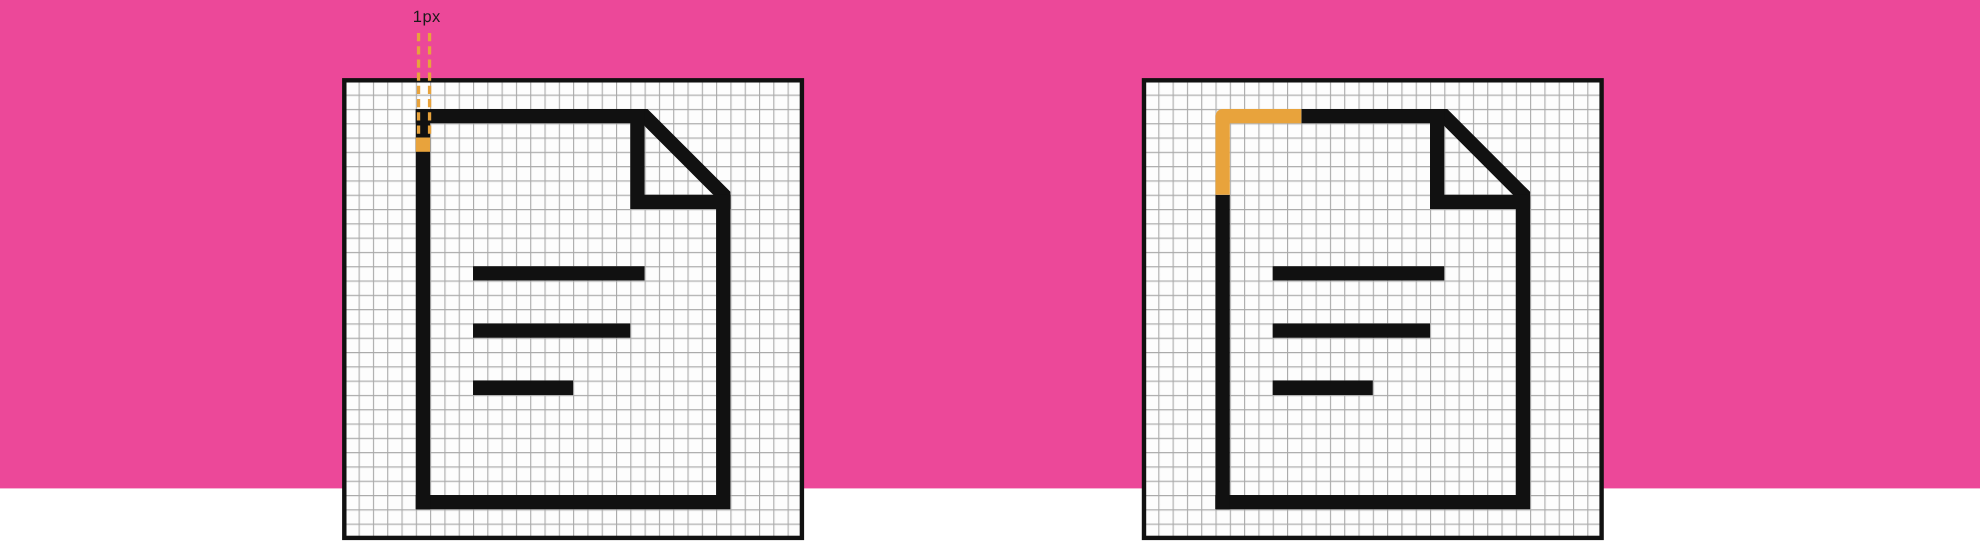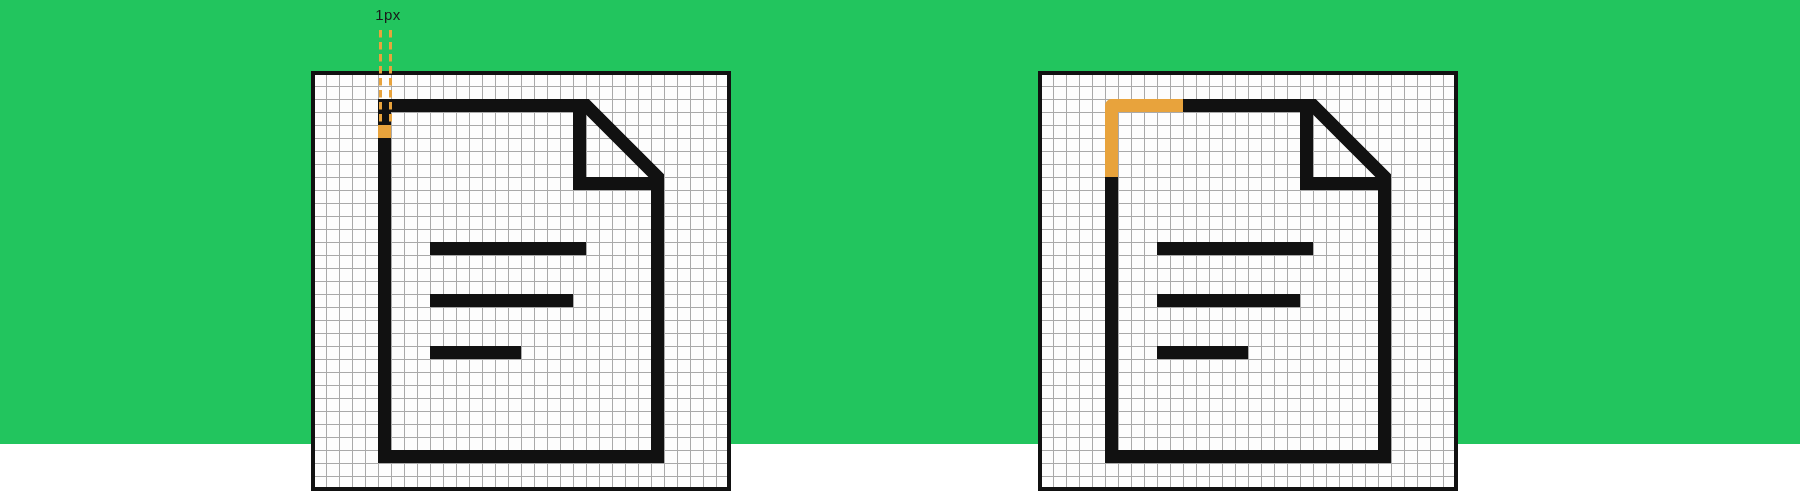--- a/index.html
+++ b/index.html
@@ -8,21 +8,21 @@
     background: #ffffff;
     width: 1800px;
     height: 500px;
     overflow: hidden;
     font-family: "Liberation Sans", sans-serif;
   }
   #stage {
     position: relative;
     width: 1800px;
     height: 444px;
-    background: #22c55e;
+    background: #ec4899;
   }
   svg { display: block; }
   .ink {
     fill: none;
     stroke-width: 13;
     stroke-linecap: butt;
     stroke-linejoin: miter;
     stroke-miterlimit: 6;
   }
   .grid-border {

